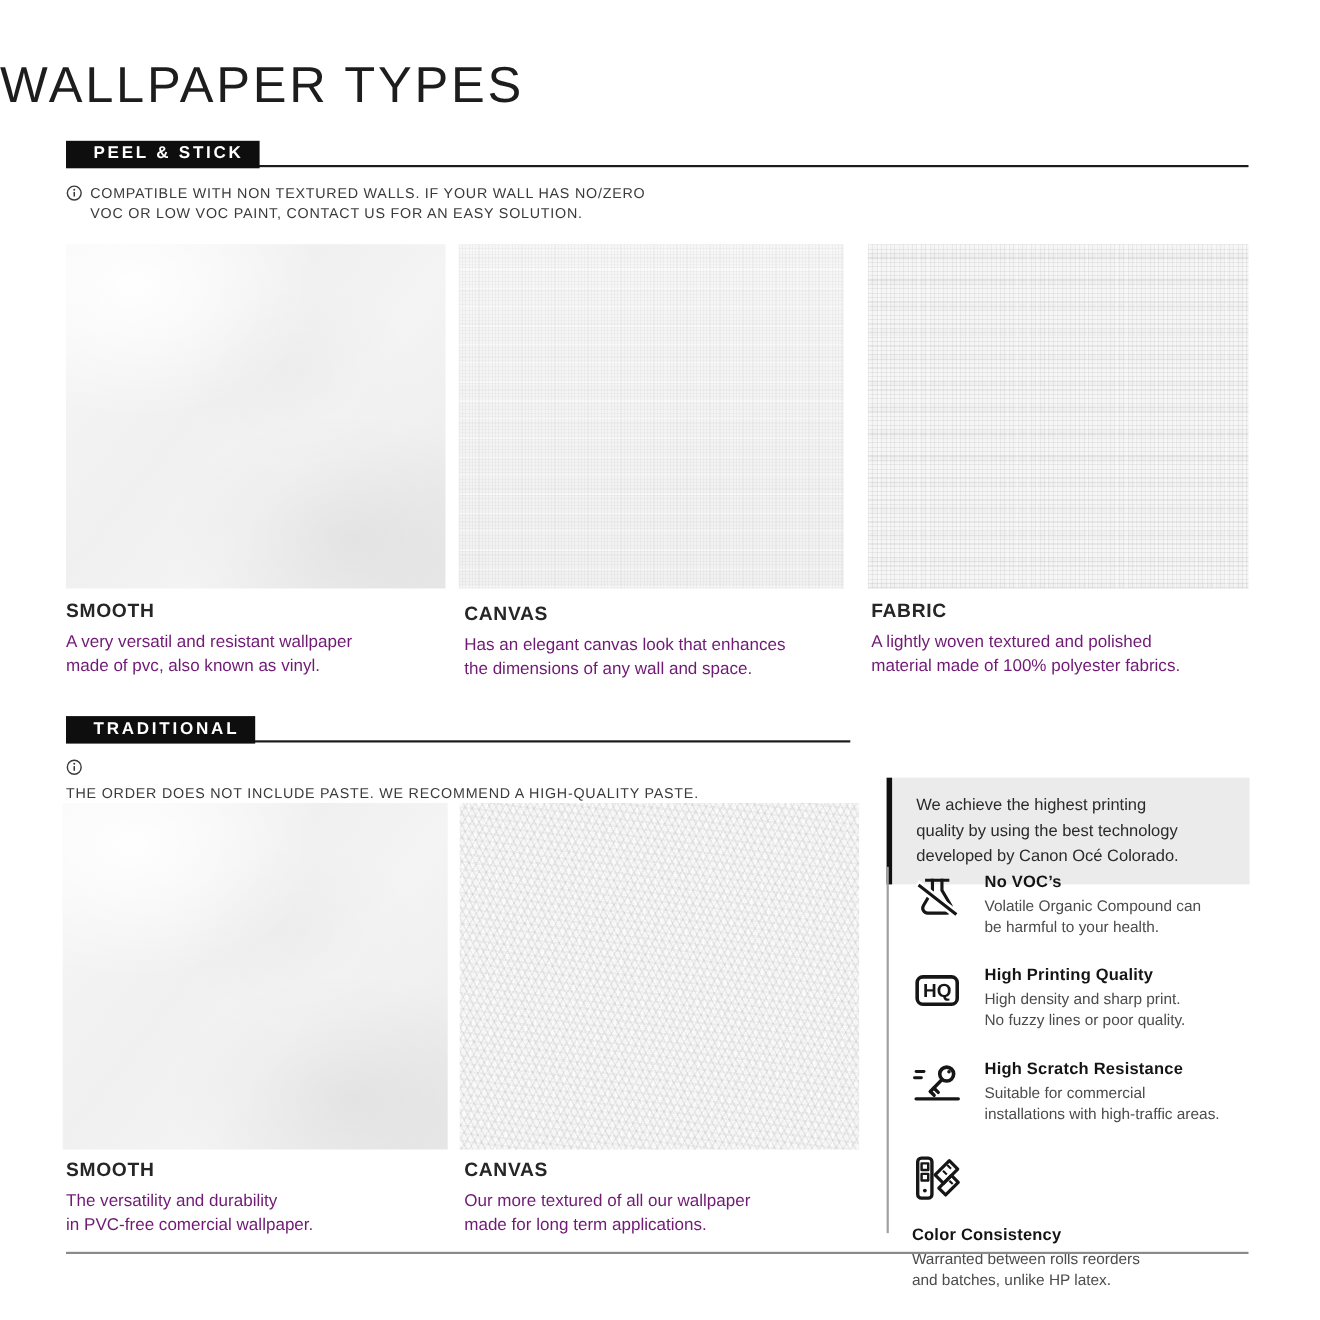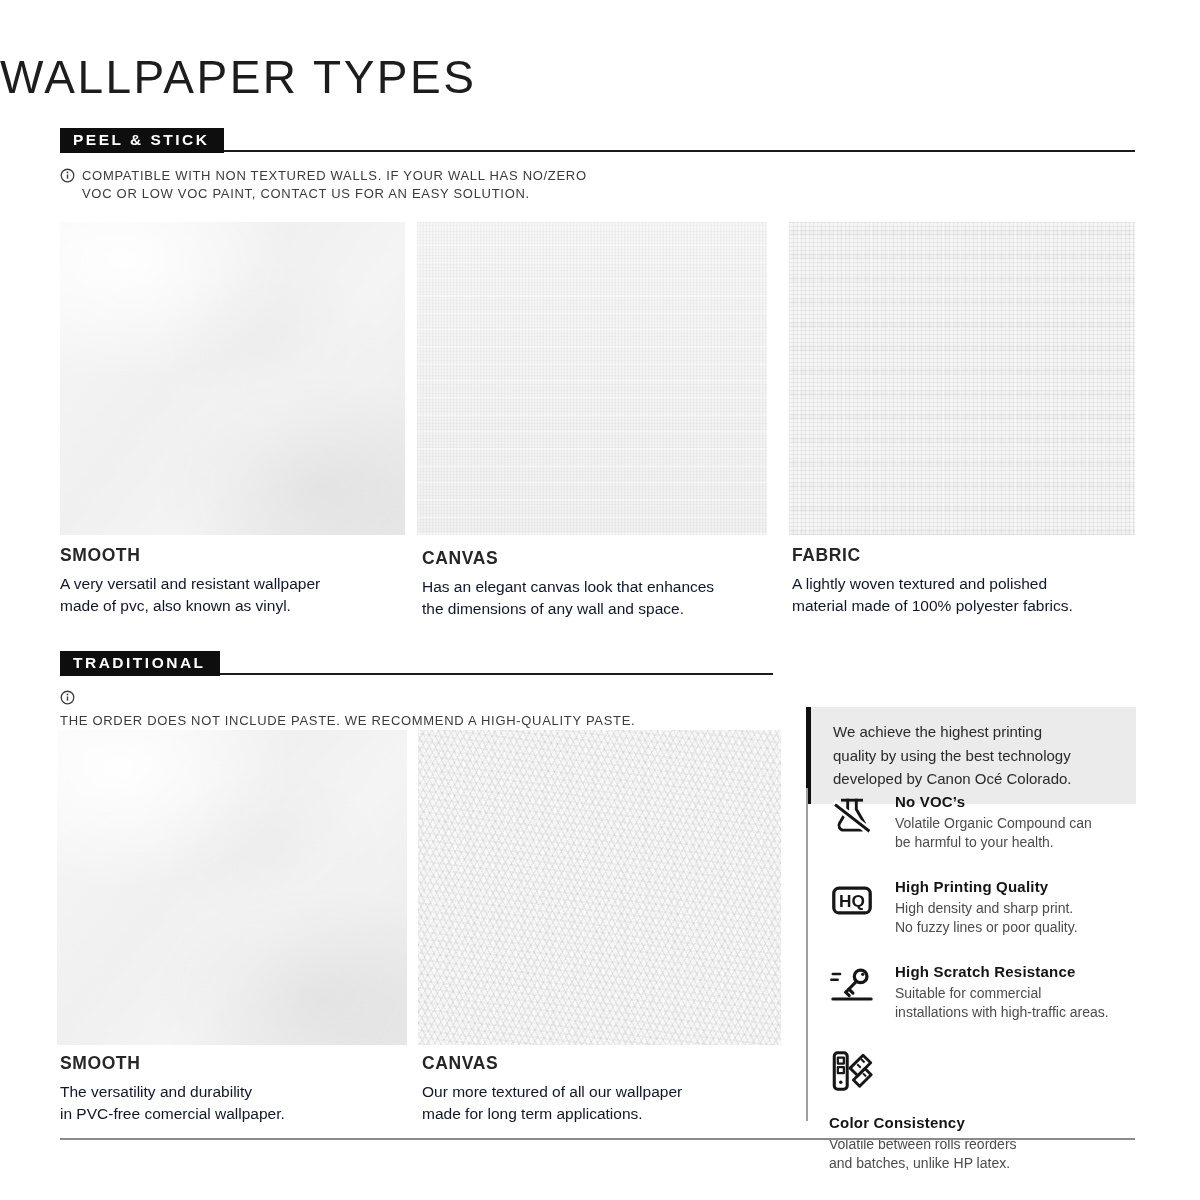--- a/index.html
+++ b/index.html
@@ -13,21 +13,21 @@
   
   .title {
     position:absolute; left:0; top:50px; width:1000px; text-align:left;
     font-size:46px; font-weight:500; letter-spacing:2.5px; color:#1d1d1d;
   }
 
   
   .badge {
     position:absolute; background:#0e0e0e; color:#ffffff;
     font-size:15.5px; font-weight:600; letter-spacing:2.5px;
-    padding:4px 14px 5px 13px; line-height:1;
+    padding:4px 14px 5px 25px; line-height:1;
   }
   .badge.b1 { left:60px; top:128px; }
   .badge.b2 { left:60px; top:651px; }
   .rule { position:absolute; border-top:2px solid #1b1b1b; }
   .rule.r1 { left:60px; top:150px; width:1075px; }
   .rule.r2 { left:60px; top:673px; width:713px; }
   .rule.bottom { left:60px; top:1138px; width:1075px; border-top:2px solid #8a8a8a; }
 
   
   .note { position:absolute; display:flex; gap:7px; }
@@ -81,21 +81,21 @@
   
   .cap { position:absolute; }
   .cap.c1 { left:60px;  top:545px; }
   .cap.c2 { left:422px; top:548px; }
   .cap.c3 { left:792px; top:545px; }
   .cap.c4 { left:60px;  top:1053px; }
   .cap.c5 { left:422px; top:1053px; }
   .cap-name {
     font-size:17.5px; font-weight:600; letter-spacing:0.6px; color:#262626;
   }
-  .cap-desc { margin-top:7px; font-size:15.5px; color:#0f172a; line-height:21.5px; }
+  .cap-desc { margin-top:7px; font-size:15.5px; color:#701a75; line-height:21.5px; }
 
   
   .quality-box {
     position:absolute; left:806px; top:672px; width:330px; height:97px;
     background:#ebebeb; border-left:5px solid #101010;
     padding:13px 10px 0 22px;
     font-size:15px; color:#2a2a2a; line-height:23.5px;margin-top:35px;
   }
   .features-vline {
     position:absolute; left:806px; top:788px; width:0; height:333px;
@@ -271,21 +271,21 @@
         <path d="M22 21 L35.5 7.5 L43.5 15.5 L30 29 Z" stroke-width="3"></path>
         <path d="M33.5 11.5 l3.6 3.6" stroke-width="2"></path>
         <path d="M29.5 17 l3.6 3.6" stroke-width="2"></path>
         <path d="M25.5 33.5 L37.5 21.5 L44 28 L32 40 Z" stroke-width="3"></path>
         <path d="M35.5 26.5 l3.2 3.2" stroke-width="2"></path>
       </svg>
     </span>
     <div class="fbody">
       <div class="ftitle">Color Consistency</div>
       <div class="fdesc">
-        <div>Volatile between rolls reorders</div>
+        <div>Warranted between rolls reorders</div>
         <div>and batches, unlike HP latex.</div>
       </div>
     </div>
   </div>
 
   <div class="rule bottom"></div>
 
 </div>
 
 </body></html>

